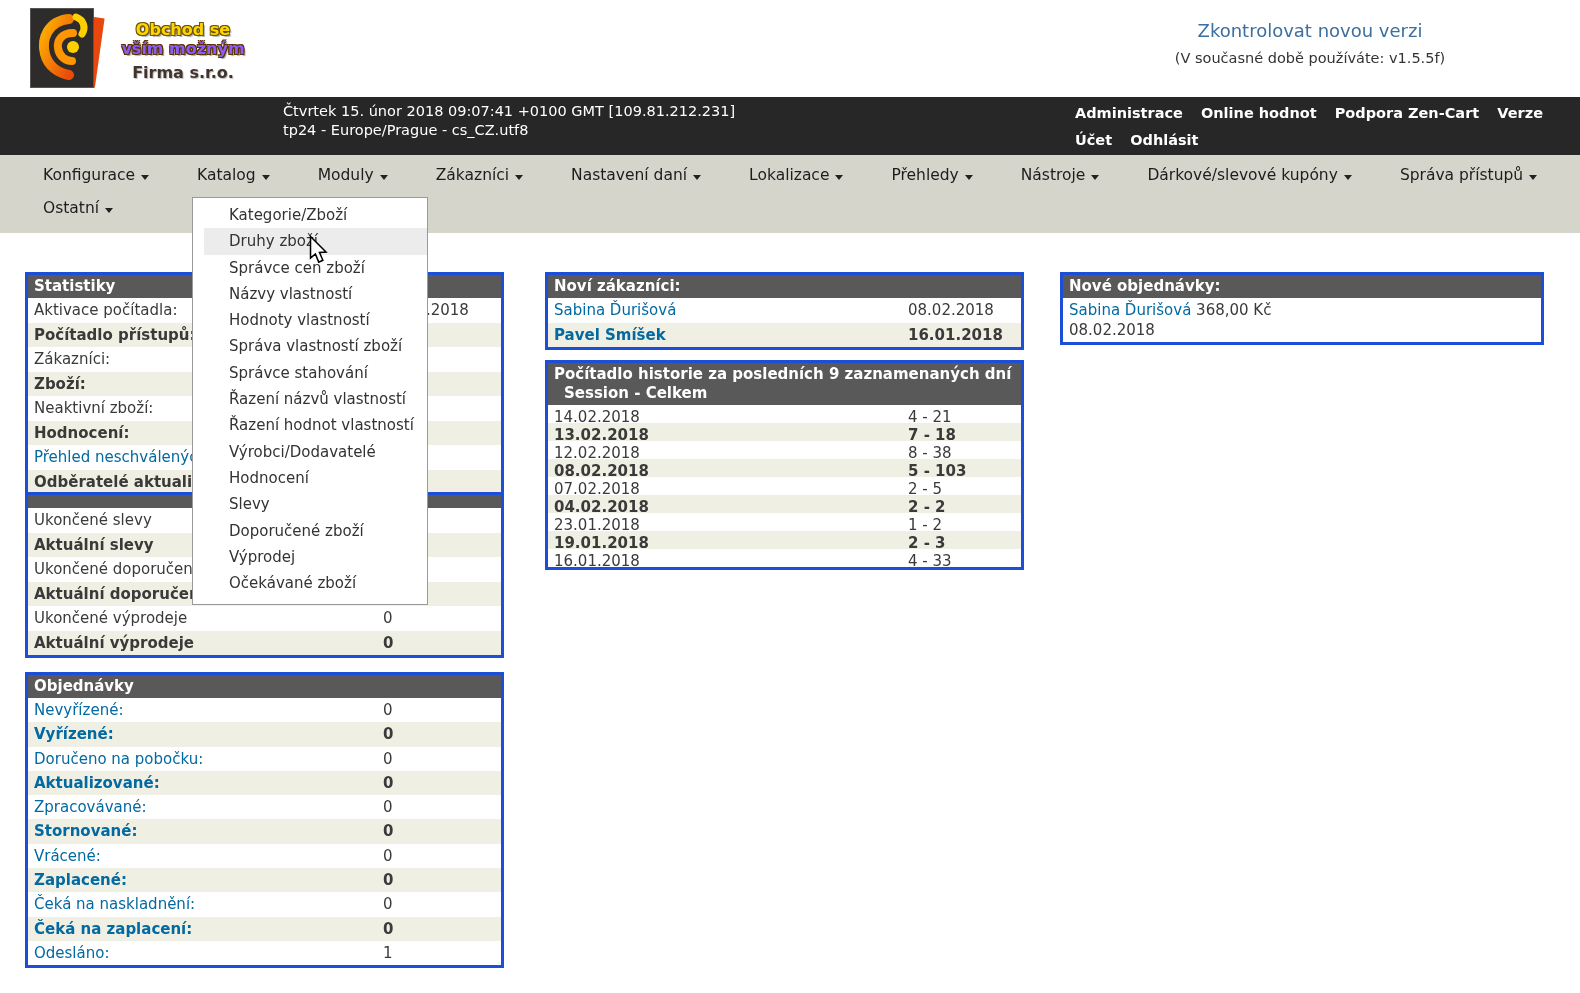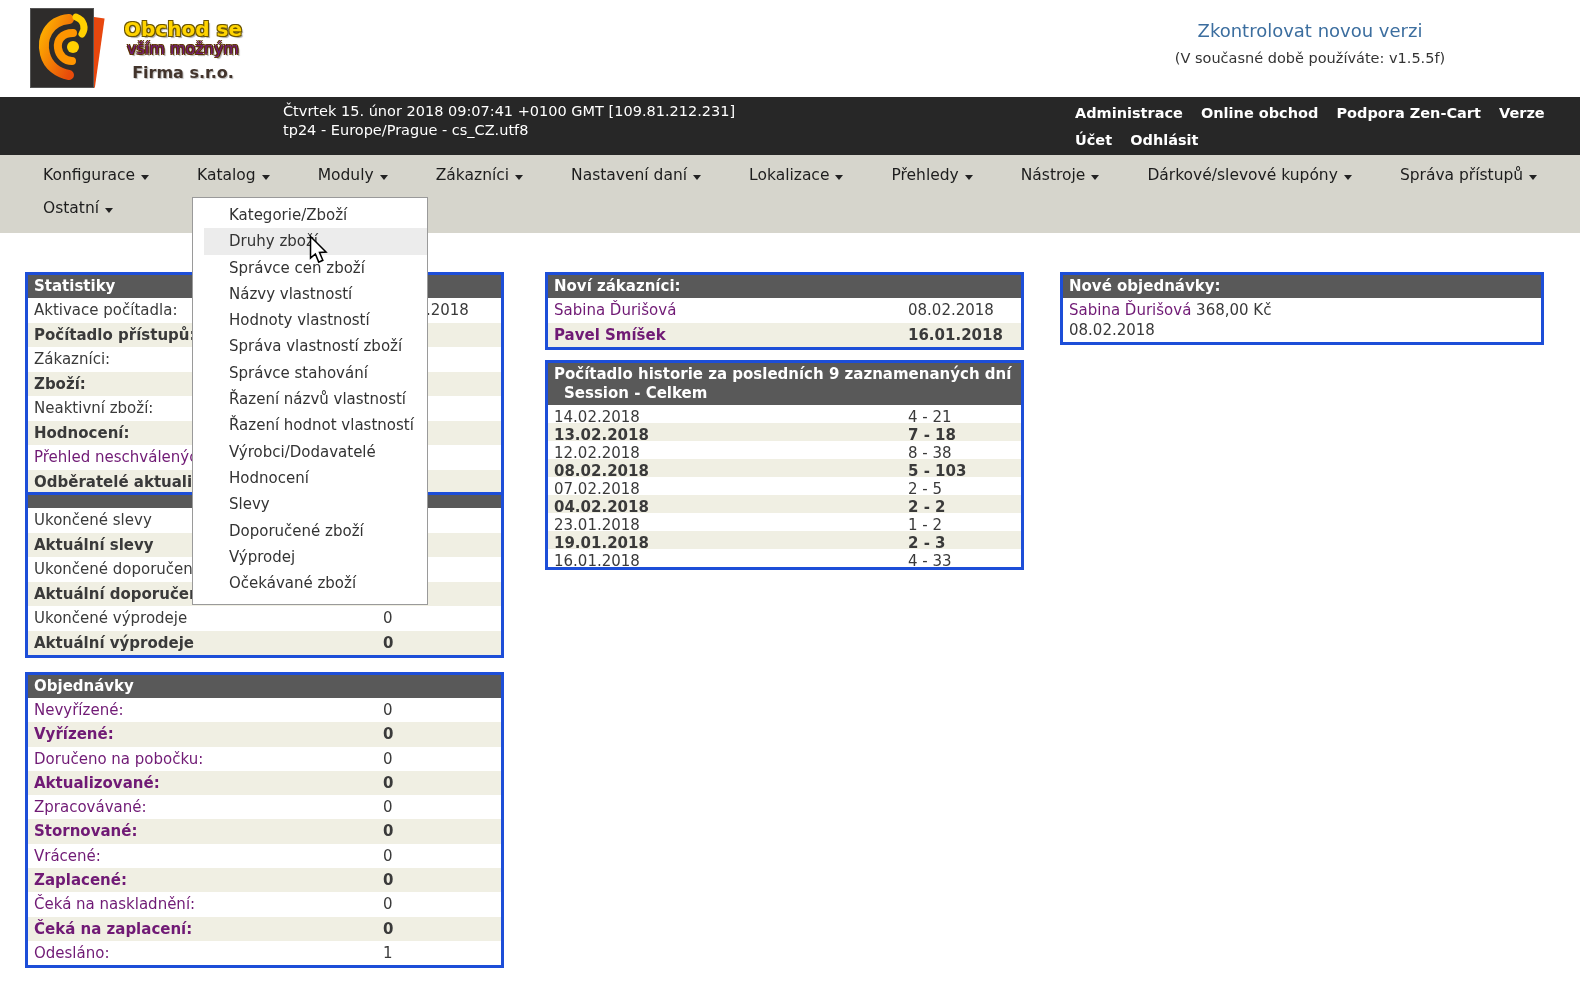--- a/index.html
+++ b/index.html
@@ -7,23 +7,23 @@
               font-family:"DejaVu Sans","Liberation Sans",sans-serif; }
   #stage { position:relative; width:1580px; height:993px; }
 
   
   .logo-wrap { position:absolute; left:28px; top:6px; width:90px; height:88px; }
   .logo-red  { position:absolute; left:14px; top:8px; width:58px; height:70px;
                background:#e8470e; transform:rotate(8deg); }
   .logo-dark { position:absolute; left:2px; top:2px; width:64px; height:80px;
                background:#2e2c2b; border:1px solid #555; }
   .logo-text { position:absolute; left:118px; top:20px; width:130px; text-align:center; }
-  .logo-l1 { font-size:20px; font-weight:bold; color:#ffd400; line-height:19px;
+  .logo-l1 { font-size:16px; font-weight:bold; color:#ffd400; line-height:19px;
              text-shadow:-1px -1px 0 #6b5500,1px -1px 0 #6b5500,-1px 1px 0 #6b5500,1px 1px 0 #6b5500,2px 2px 1px #aaa; }
-  .logo-l2 { font-size:16px; font-weight:normal; color:#701a75; line-height:19px;
+  .logo-l2 { font-size:16px; font-weight:bold; color:#8b5cf6; line-height:19px;
              text-shadow:-1px -1px 0 #5a3000,1px -1px 0 #5a3000,-1px 1px 0 #5a3000,1px 1px 0 #5a3000,2px 2px 1px #aaa; }
   .logo-l3 { font-size:16px; font-weight:bold; color:#42342c; line-height:22px; margin-top:4px;
              text-shadow:1px 1px 1px #bbb; }
   .update-area { position:absolute; left:1085px; top:20px; width:450px; text-align:center; }
   .update-link { font-size:18px; color:#3c6e9f; cursor:pointer;text-align:center; }
   .version-note { font-size:14.5px; color:#333; margin-top:9px; }
 
   
   .infobar { position:absolute; left:0; top:97px; width:1580px; height:58px; background:#272727; }
   .dt-block { position:absolute; left:283px; top:5px; color:#fff; font-size:14.5px; line-height:18.5px; }
@@ -52,21 +52,21 @@
 
   
   .panel { position:absolute; border:3px solid #1d4ed8; background:#fff; }
   .phead { background:#595959; color:#fff; font-weight:bold; font-size:15px;
            padding:2px 6px; line-height:19px; }
   .phead.empty { height:13px; padding:0; }
   .prow { position:relative; font-size:15px; color:#3a3a3a; }
   .prow.alt { background:#f0efe3;font-weight:bold; }
   .prow .lbl { padding-left:6px; white-space:nowrap; overflow:hidden; }
   .prow .val { position:absolute; top:0; }
-  .link { color:#701a75; cursor:pointer; }
+  .link { color:#0369a1; cursor:pointer; }
   .h245 { height:24.5px; line-height:24.5px; }
   .h243 { height:24.3px; line-height:24.3px; }
   .h244 { height:18px; line-height:24.4px; }
   #panel-stats   { left:25px;  top:272px; width:479px; }
   #panel-promos  { left:25px;  top:492px; width:479px; }
   #panel-orders  { left:25px;  top:672px; width:479px; }
   #panel-cust    { left:545px; top:272px; width:479px; }
   #panel-hist    { left:545px; top:360px; width:479px; }
   #panel-noorder { left:1060px;top:272px; width:484px; }
   .col355 { left:355px; } .col360 { left:360px; } .col305 { left:305px; }
@@ -105,21 +105,21 @@
     <div class="version-note">(V současné době používáte: v1.5.5f)</div>
   </div>
 
   <div class="infobar">
     <div class="dt-block">
       <div>Čtvrtek 15. únor 2018 09:07:41 +0100 GMT [109.81.212.231]</div>
       <div>tp24 - Europe/Prague - cs_CZ.utf8</div>
     </div>
     <div class="infolinks">
       <span>Administrace</span>
-      <span>Online obchod</span>
+      <span>Online hodnot</span>
       <span>Podpora Zen-Cart</span>
       <span>Verze</span>
       <span>Účet</span>
       <span>Odhlásit</span>
     </div>
   </div>
 
   <div class="menubar">
     <div class="menurow r1">
       <span class="menu-item"><span>Konfigurace</span><span class="caret"></span></span>

